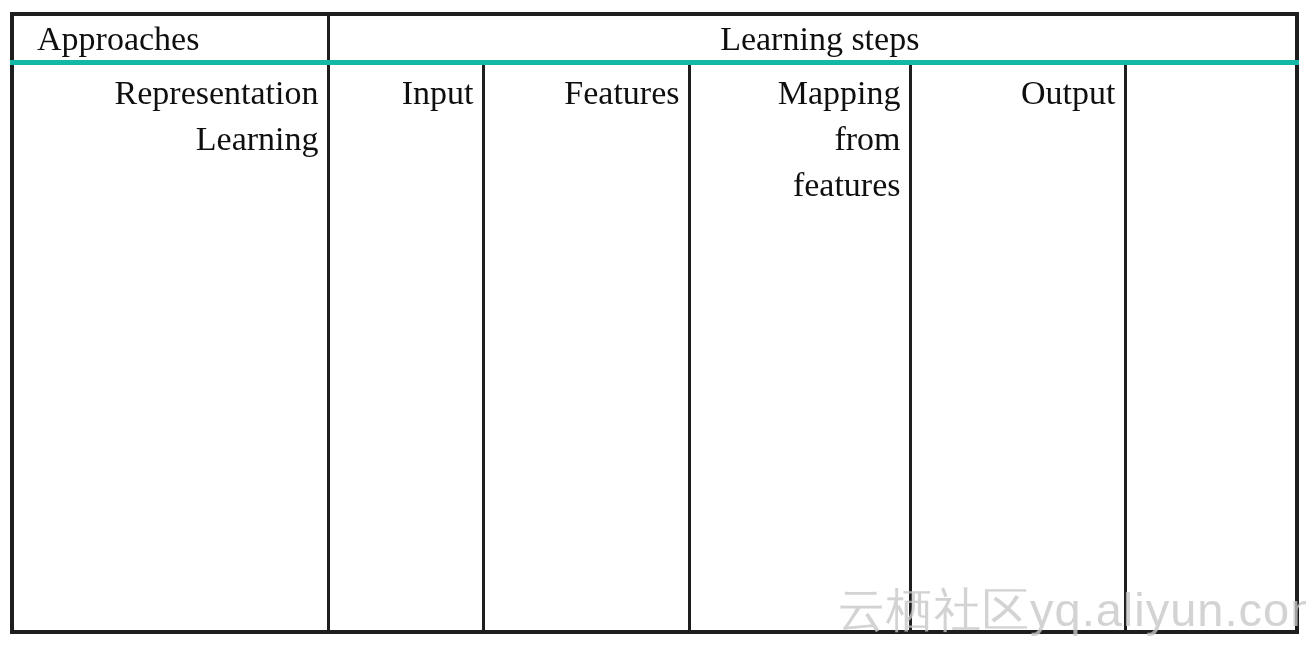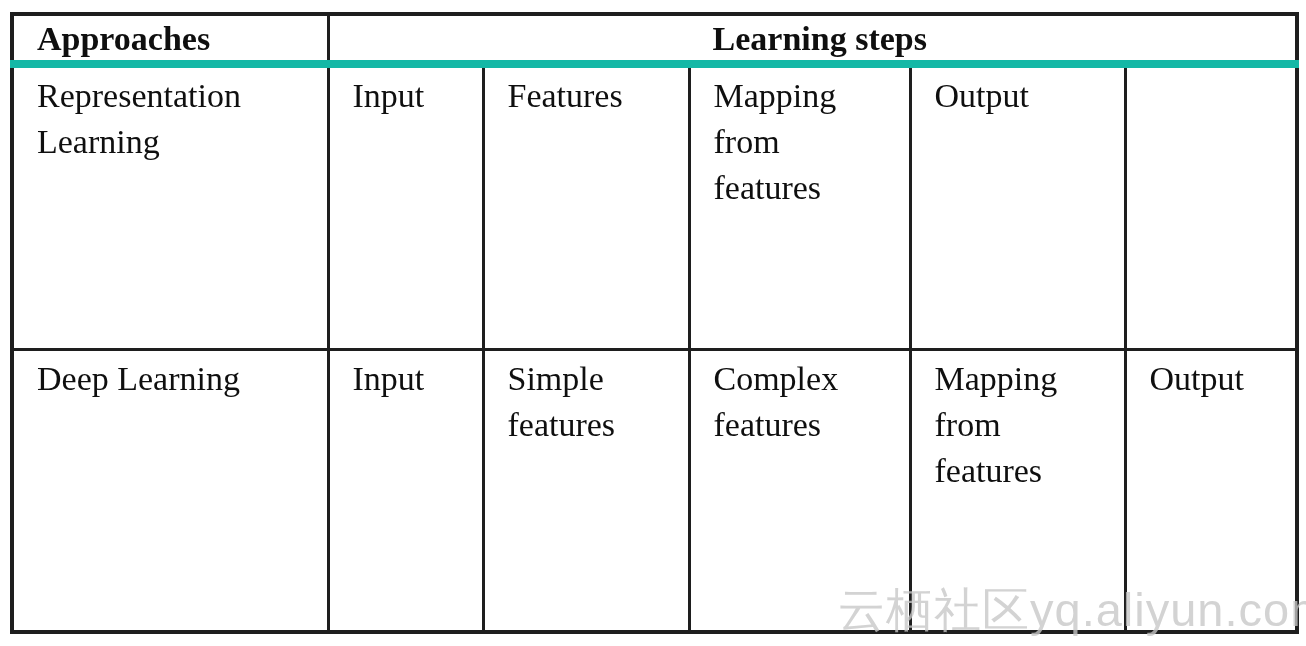--- a/index.html
+++ b/index.html
@@ -35,31 +35,31 @@
     font-size: 34px;
     line-height: 46px;
     padding: 5px 8px 0 23px;
     white-space: pre-line;
     overflow: hidden;
   }
   table.approaches {
     border: 4px solid #1e1e1e;
   }
   table.approaches thead th {
-    font-weight: bold;
-    border-bottom: 8px solid #14b8a6;
+    font-weight: normal;
+    border-bottom: 5px solid #14b8a6;
     padding-top: 2px;
     line-height: 42px;
   }
   th.hdr-approaches { text-align: left; }
   th.hdr-steps { text-align: center; padding-left: 0; }
   tr.hdr-row   { height: 46px; }
   tr.row-0 { height: 145px; }
   tr.row-1 { height: 144px; }
-  tr.row-2 { height: 143px; }
+  tr.row-2 { height: 143px; text-align: right; }
   tr.row-3 { height: 144px; }
   col.c0 { width: 316px; }
   col.c1 { width: 155px; }
   col.c2 { width: 206px; }
   col.c3 { width: 221px; }
   col.c4 { width: 215px; }
   col.c5 { width: 172px; }
   .watermark {
     position: absolute;
     left: 838px;
@@ -99,28 +99,16 @@
         <td>Representation
 Learning</td>
         <td>Input</td>
         <td>Features</td>
         <td>Mapping
 from
 features</td>
         <td>Output</td>
         <td></td>
       </tr>
-      <tr class="row-3">
-        <td>Deep Learning</td>
-        <td>Input</td>
-        <td>Simple
-features</td>
-        <td>Complex
-features</td>
-        <td>Mapping
-from
-features</td>
-        <td>Output</td>
-      </tr>
     </tbody>
   </table>
   <div class="watermark">云栖社区yq.aliyun.com</div>
 </div>
 
 </body></html>

